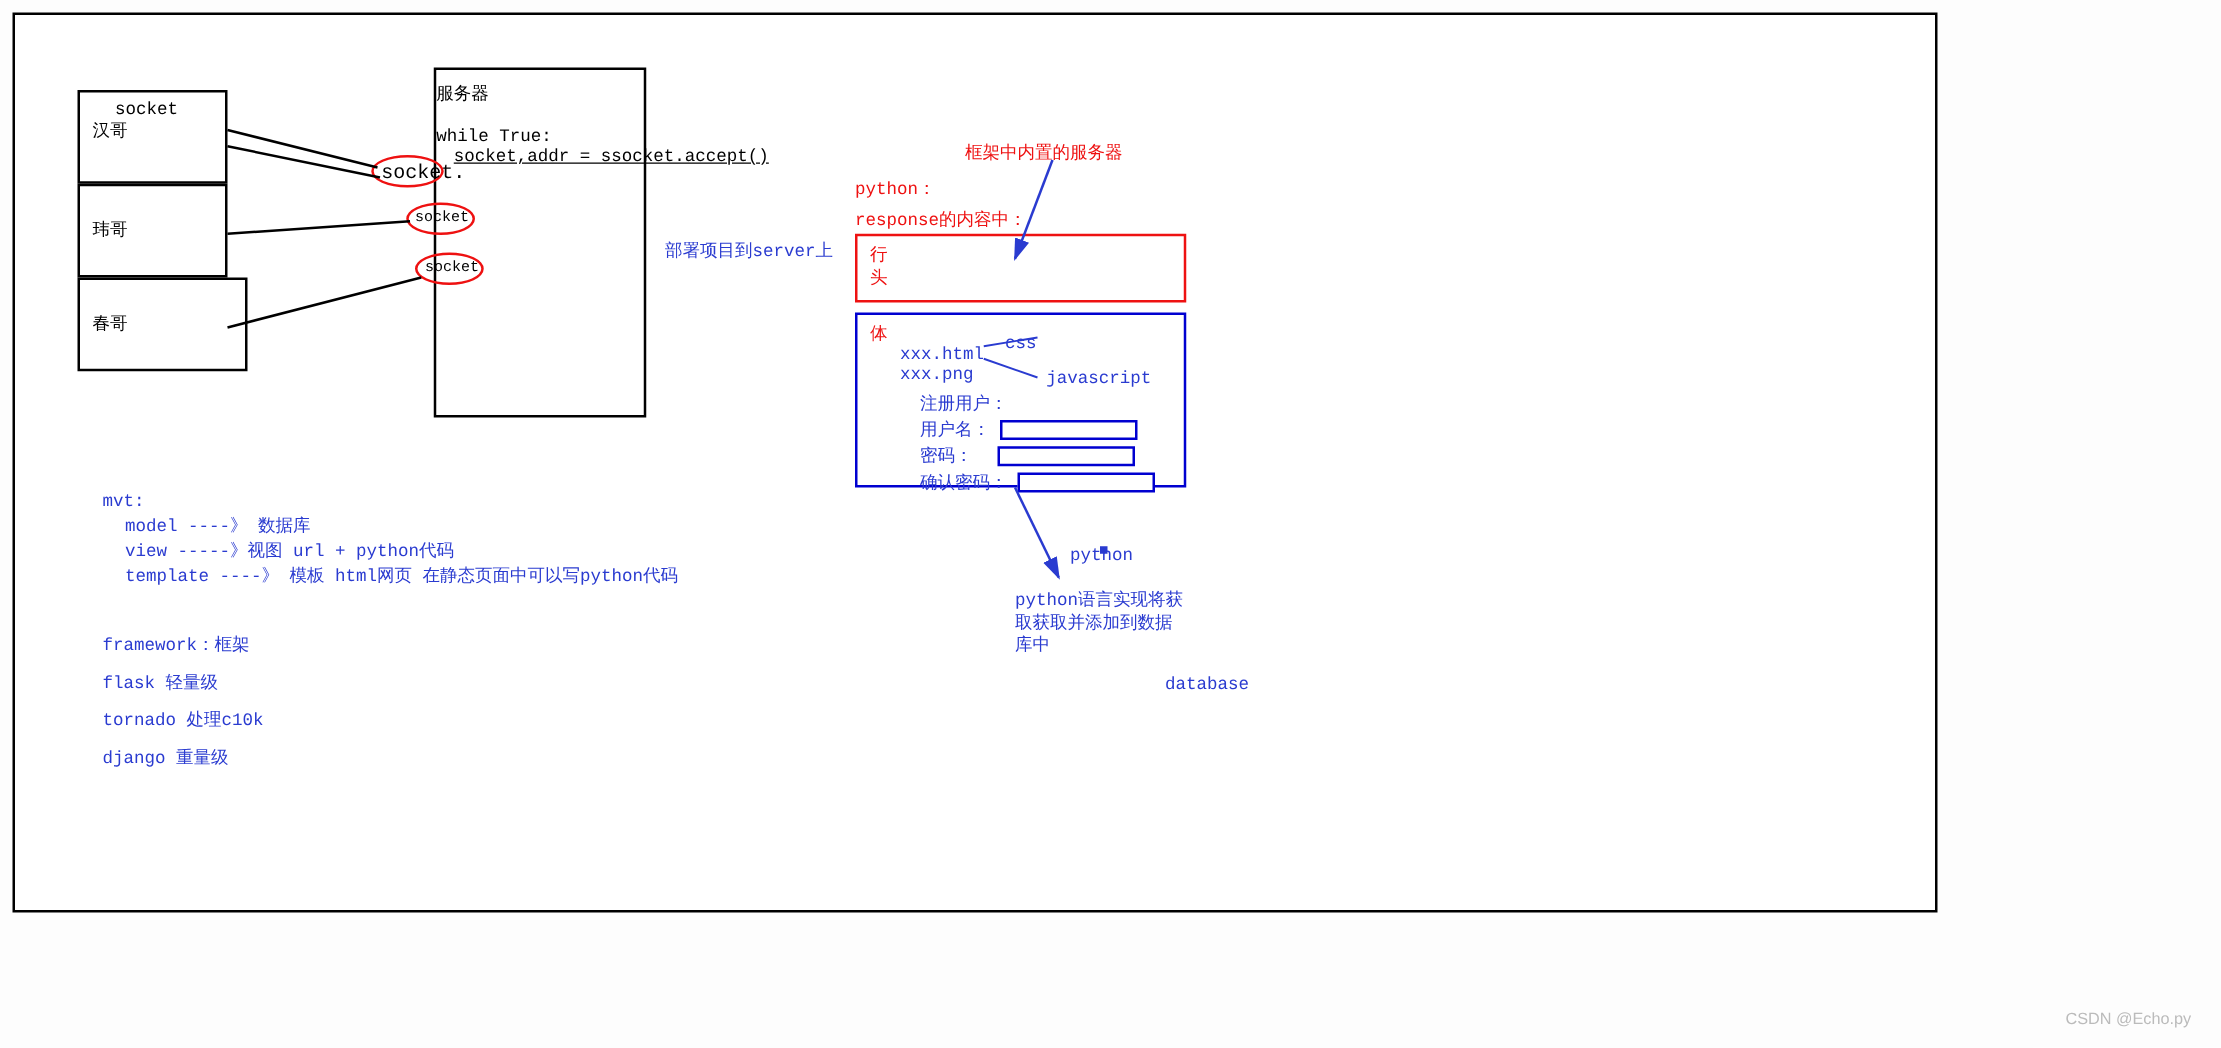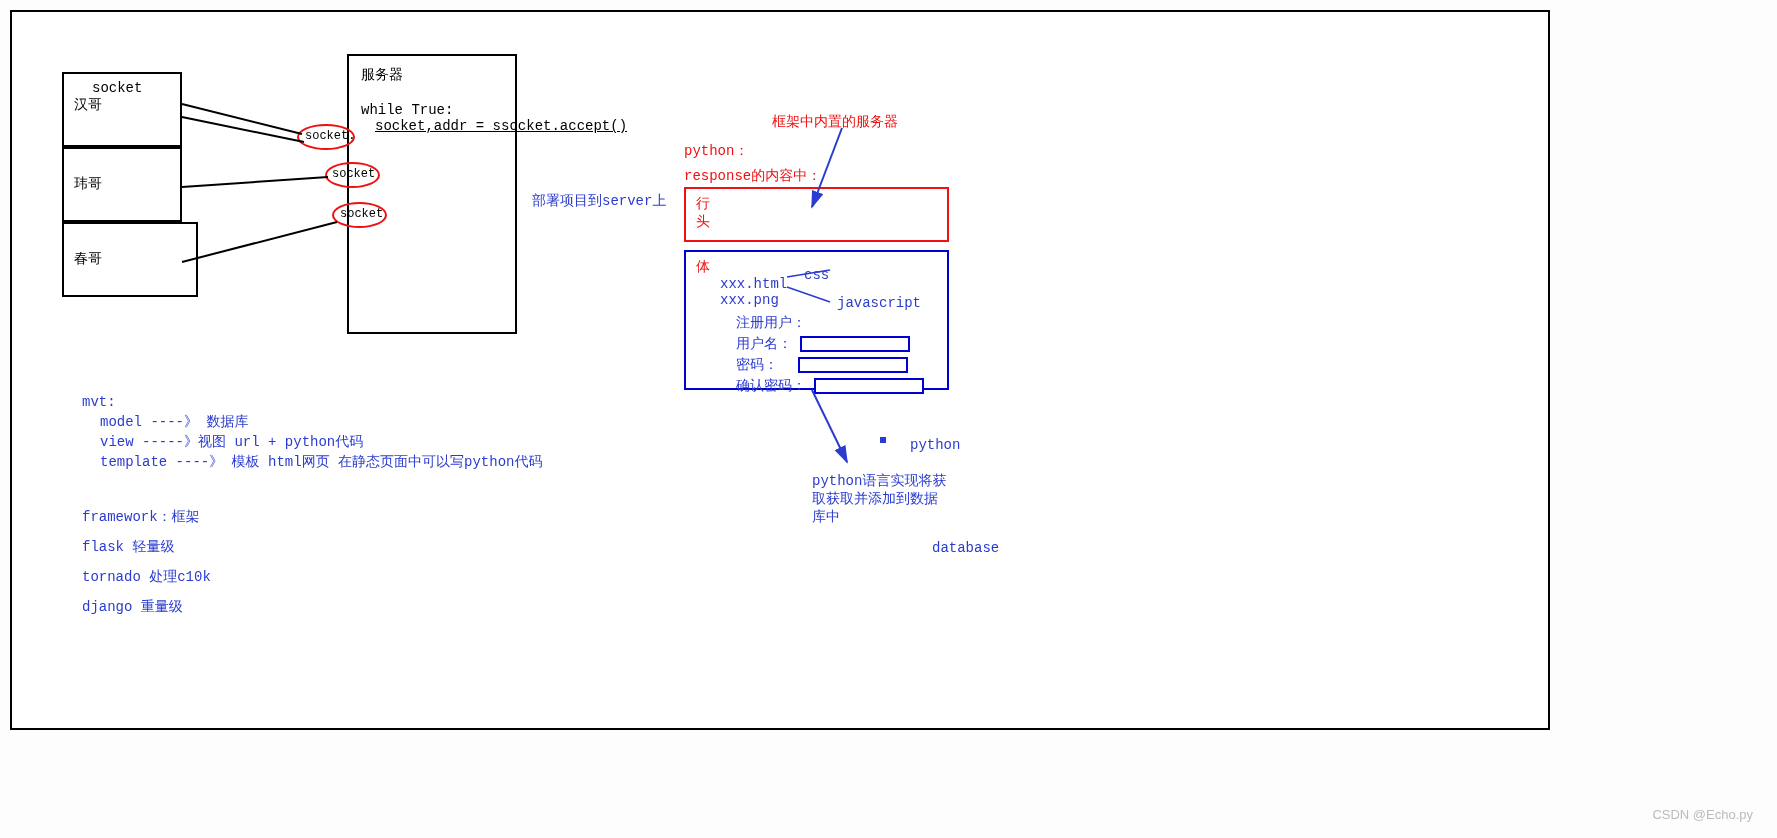--- a/index.html
+++ b/index.html
@@ -65,28 +65,28 @@
     <div class="mono" style="margin-left:18px;">socket</div>
     <div>汉哥</div>
   </div>
   <div class="abs black-box" style="left:50px; top:135px; width:120px; height:75px; padding:26px 10px;">
     <div>玮哥</div>
   </div>
   <div class="abs black-box" style="left:50px; top:210px; width:136px; height:75px; padding:26px 10px;">
     <div>春哥</div>
   </div>
 
-  <div class="abs black-box" style="left:335px; top:42px; width:170px; height:280px; padding:10px 12px;">
+  <div class="abs black-box" style="left:335px; top:42px; width:170px; height:280px; padding:10px 0;">
     <div style="margin-bottom:18px;">服务器</div>
     <div class="mono">while True:</div>
     <div class="mono" style="white-space:nowrap; margin-left:14px; text-decoration: underline;">socket,addr = ssocket.accept()</div>
   </div>
 
   <div class="ellipse" style="left:285px; top:112px; width:58px; height:26px;"></div>
-  <div class="abs mono" style="left:293px; top:117px; font-size:12px;">socket.</div>
+  <div class="abs mono" style="left:293px; top:117px; font-size:16px;">socket.</div>
 
   <div class="ellipse" style="left:313px; top:150px; width:55px; height:26px;"></div>
   <div class="abs mono" style="left:320px; top:155px; font-size:12px;">socket</div>
 
   <div class="ellipse" style="left:320px; top:190px; width:55px; height:26px;"></div>
   <div class="abs mono" style="left:328px; top:195px; font-size:12px;">socket</div>
 
   <svg class="overlay" width="1540" height="720">
     <line x1="170" y1="92" x2="290" y2="122" stroke="#000" stroke-width="2"></line>
     <line x1="170" y1="105" x2="292" y2="130" stroke="#000" stroke-width="2"></line>
@@ -153,21 +153,21 @@
     <line x1="830" y1="116" x2="800" y2="195" stroke="#2a3bd0" stroke-width="2" marker-end="url(#ah)"></line>
 
     <line x1="775" y1="265" x2="818" y2="258" stroke="#2a3bd0" stroke-width="1.5"></line>
     <line x1="775" y1="275" x2="818" y2="290" stroke="#2a3bd0" stroke-width="1.5"></line>
 
     <line x1="800" y1="378" x2="835" y2="450" stroke="#2a3bd0" stroke-width="2" marker-end="url(#ah)"></line>
 
     <rect x="868" y="425" width="6" height="6" fill="#2a3bd0"></rect>
   </svg>
 
-  <div class="abs blue mono" style="left:898px; top:425px;">python</div>
+  <div class="abs blue mono" style="left:844px; top:425px;">python</div>
 
   <div class="abs blue mono" style="left:800px; top:460px; width:140px; line-height:18px;">
     <div>python语言实现将获</div>
     <div>取获取并添加到数据</div>
     <div>库中</div>
   </div>
 
   <div class="abs blue mono" style="left:920px; top:528px;">database</div>
 
 </div>

